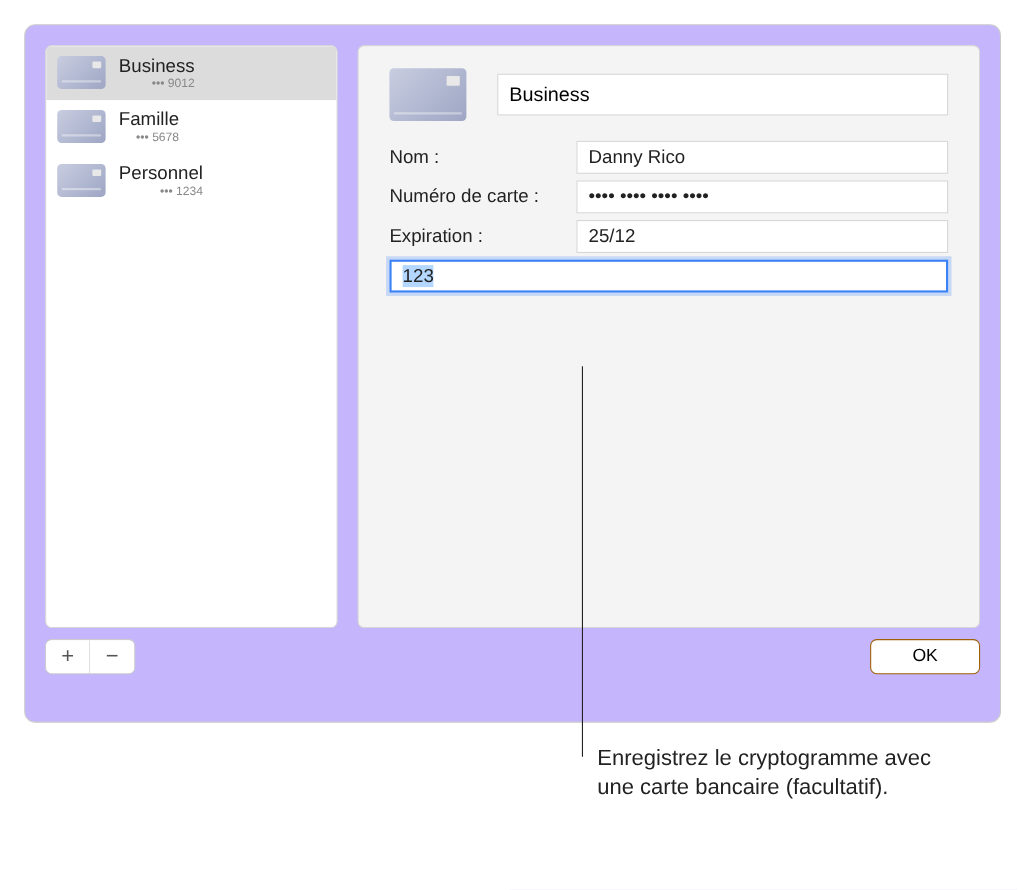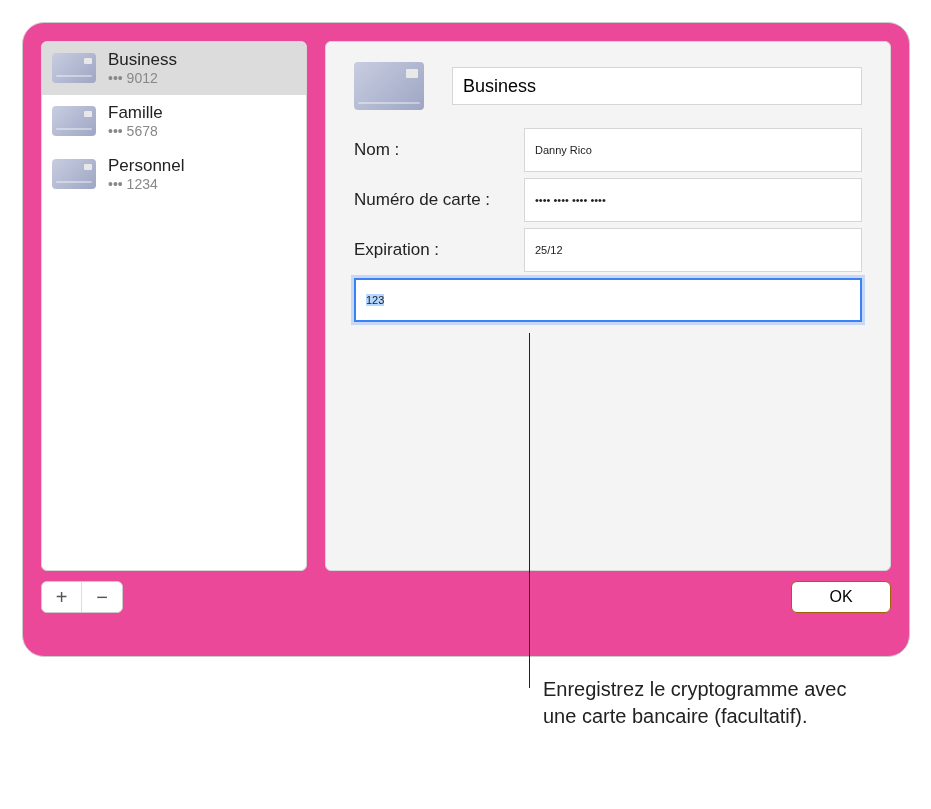--- a/index.html
+++ b/index.html
@@ -10,22 +10,22 @@
       height: 809px;
       position: relative;
     }
     .window {
       position: absolute;
       left: 22px;
       top: 22px;
       width: 888px;
       height: 635px;
       border: 1px solid #ccc;
-      border-radius: 22px;
-      background: #ec4899;
+      border-radius: 10px;
+      background: #c4b5fd;
       padding: 18px;
     }
     .main-row {
       display: flex;
       gap: 18px;
       height: 530px;
     }
     .sidebar {
       width: 266px;
       height: 100%;
@@ -76,22 +76,23 @@
     .card-icon-large {
       width: 70px;
       height: 48px;
     }
     .card-icon-large::before { top: 7px; right: 6px; width: 12px; height: 9px; }
     .sidebar-text .title {
       font-size: 17px;
       color: #222;
     }
     .sidebar-text .sub {
-      font-size: 14px;
+      font-size: 11px;
       color: #888;
+      text-align: right;
     }
 
     .detail-panel {
       flex: 1;
       height: 100%;
       background: #f4f4f4;
       border: 1px solid #d6d6d6;
       border-radius: 6px;
       padding: 20px 28px;
     }
@@ -117,25 +118,25 @@
     }
     .field-label {
       width: 170px;
       text-align: left;
       padding-right: 10px;
       font-size: 17px;
       color: #222;
     }
     .field-input {
       flex: 1;
-      height: 44px;
+      height: 30px;
       background: #fff;
       border: 1px solid #d6d6d6;
       padding: 0 10px;
-      font-size: 11px;
+      font-size: 17px;
       color: #222;
     }
     .field-input.focused {
       border: 2px solid #3b82f6;
       outline: none;
       box-shadow: 0 0 0 3px rgba(59,130,246,0.25);
       position: relative;
       z-index: 2;
     }
     .field-input.focused .highlight {

